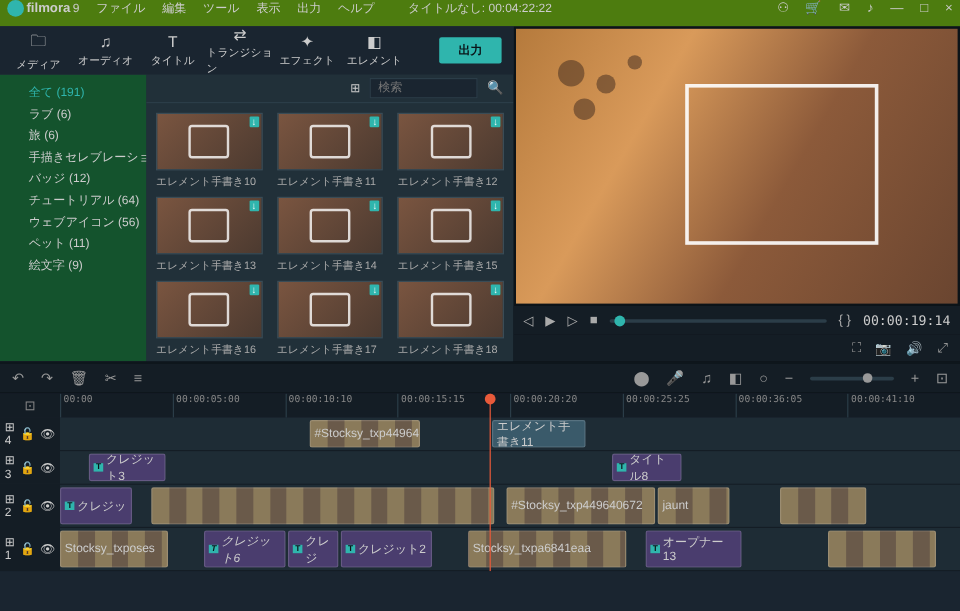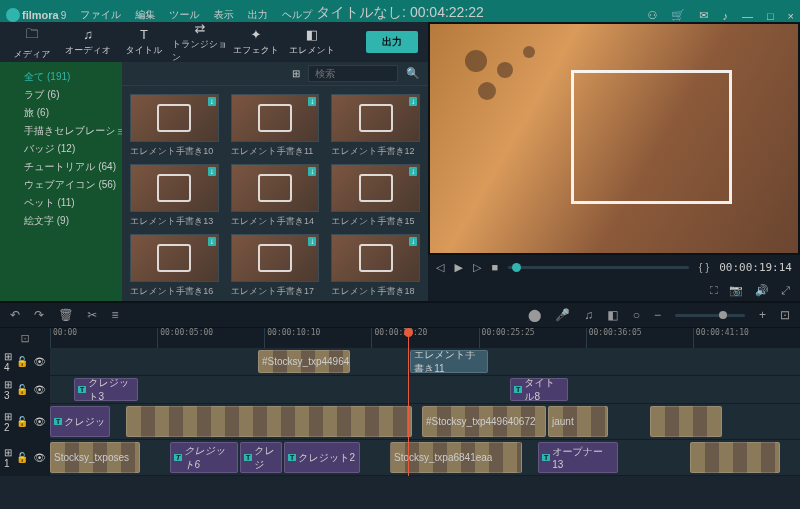--- a/index.html
+++ b/index.html
@@ -1,23 +1,23 @@
 <!DOCTYPE html>
 <html><head>
 <meta charset="utf-8">
 <style>
 *{margin:0;padding:0;box-sizing:border-box;font-family:"Hiragino Kaku Gothic Pro","Meiryo",sans-serif;font-size:10px;color:#ccc}
 body{background:#1a2530;width:800px;height:509px;overflow:hidden}
-.titlebar{height:22px;background:#0f766e;display:flex;align-items:flex-end;padding:0 6px}
+.titlebar{height:22px;background:#4d7c0f;display:flex;align-items:flex-start;padding:0 6px}
 .logo{display:flex;align-items:center;gap:2px}
 .logo-icon{width:14px;height:14px;background:#2fb5ad;border-radius:50%}
 .logo-text{font-size:11px;font-weight:bold}
 .menu{display:flex;gap:14px;margin-left:14px}
 .menu span{cursor:pointer}
-.title-center{position:absolute;left:50%;transform:translateX(-50%);font-size:14px}
+.title-center{position:absolute;left:50%;transform:translateX(-50%);font-size:10px}
 .win-icons{margin-left:auto;display:flex;gap:14px;align-items:center}
 .win-icons span{cursor:pointer;font-size:11px}
 .top-section{height:280px;display:flex;border-bottom:1px solid #0c1318}
 .left-panel{width:428px;display:flex;flex-direction:column;background:#213039}
 .tabs{height:40px;display:flex;align-items:center;padding:0 4px;background:#1a2530;position:relative}
 .tab{width:56px;display:flex;flex-direction:column;align-items:center;gap:2px;cursor:pointer;padding:3px 0}
 .tab.active{color:#2fb5ad}
 .tab-icon{font-size:13px}
 .tab-label{font-size:9px}
 .export-btn{margin-left:auto;margin-right:6px;background:#2fb5ad;color:#0a1418;padding:4px 16px;border-radius:2px;cursor:pointer;font-size:10px;font-weight:bold}
@@ -252,20 +252,21 @@
   <span>⊡</span>
 </div>
 
 <div class="timeline">
   <div style="display:flex">
     <div class="tl-icon-col">⊡</div>
     <div class="ruler" style="padding-left:0;flex:1" id="ruler">
         <div class="ruler-tick">00:00</div>
         <div class="ruler-tick">00:00:05:00</div>
         <div class="ruler-tick">00:00:10:10</div>
+        <div class="ruler-tick">00:00:15:15</div>
         <div class="ruler-tick">00:00:20:20</div>
         <div class="ruler-tick">00:00:25:25</div>
         <div class="ruler-tick">00:00:36:05</div>
         <div class="ruler-tick">00:00:41:10</div>
       </div>
   </div>
   <div class="playhead"></div>
   <div id="tracks">
       <div class="track">
         <div class="track-head">

